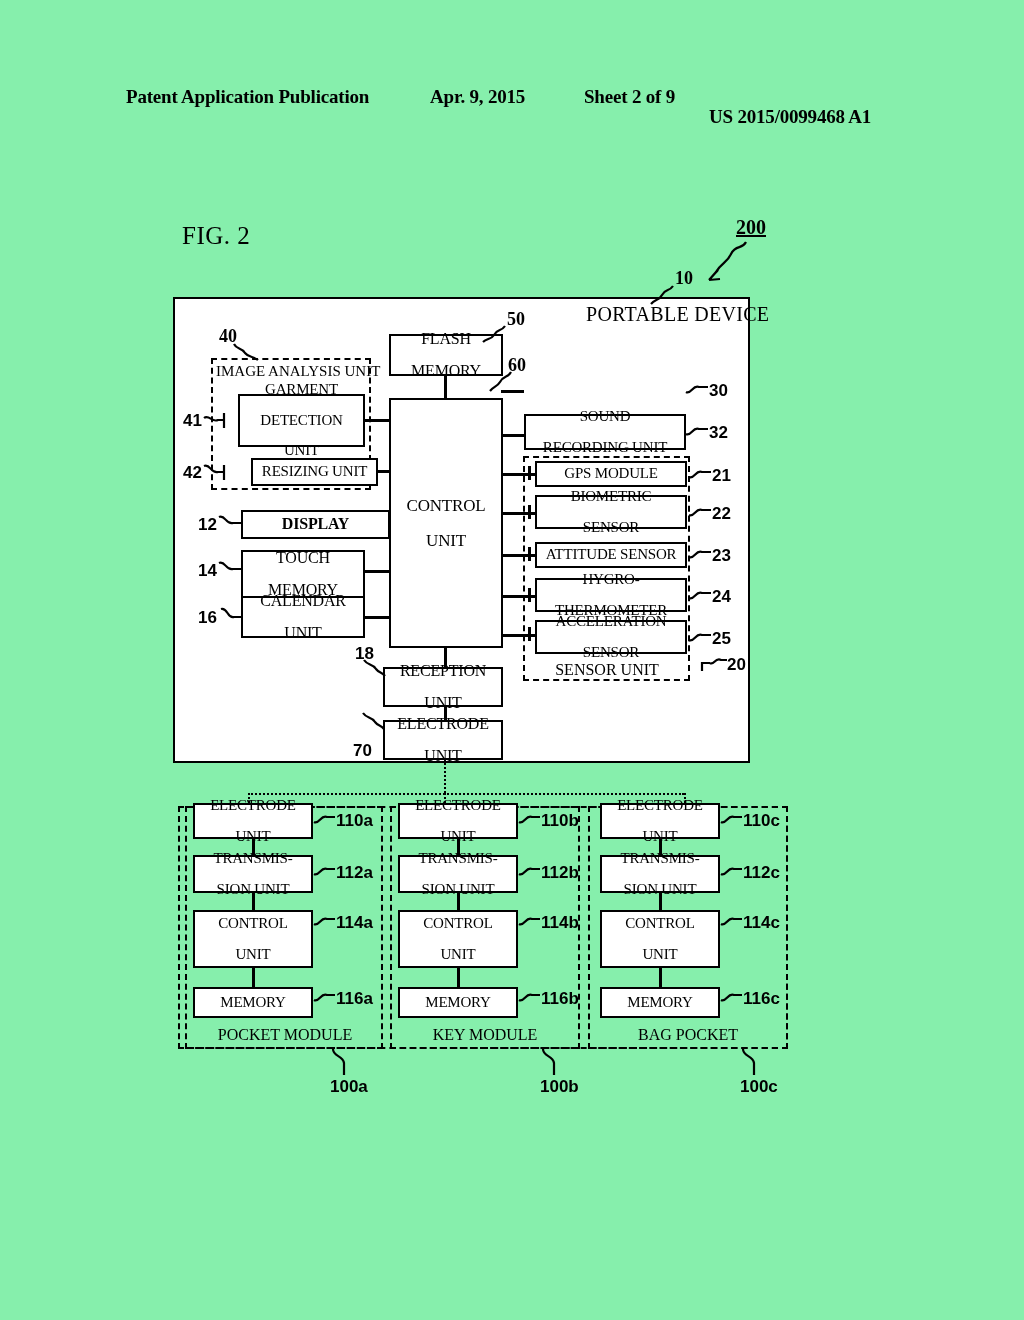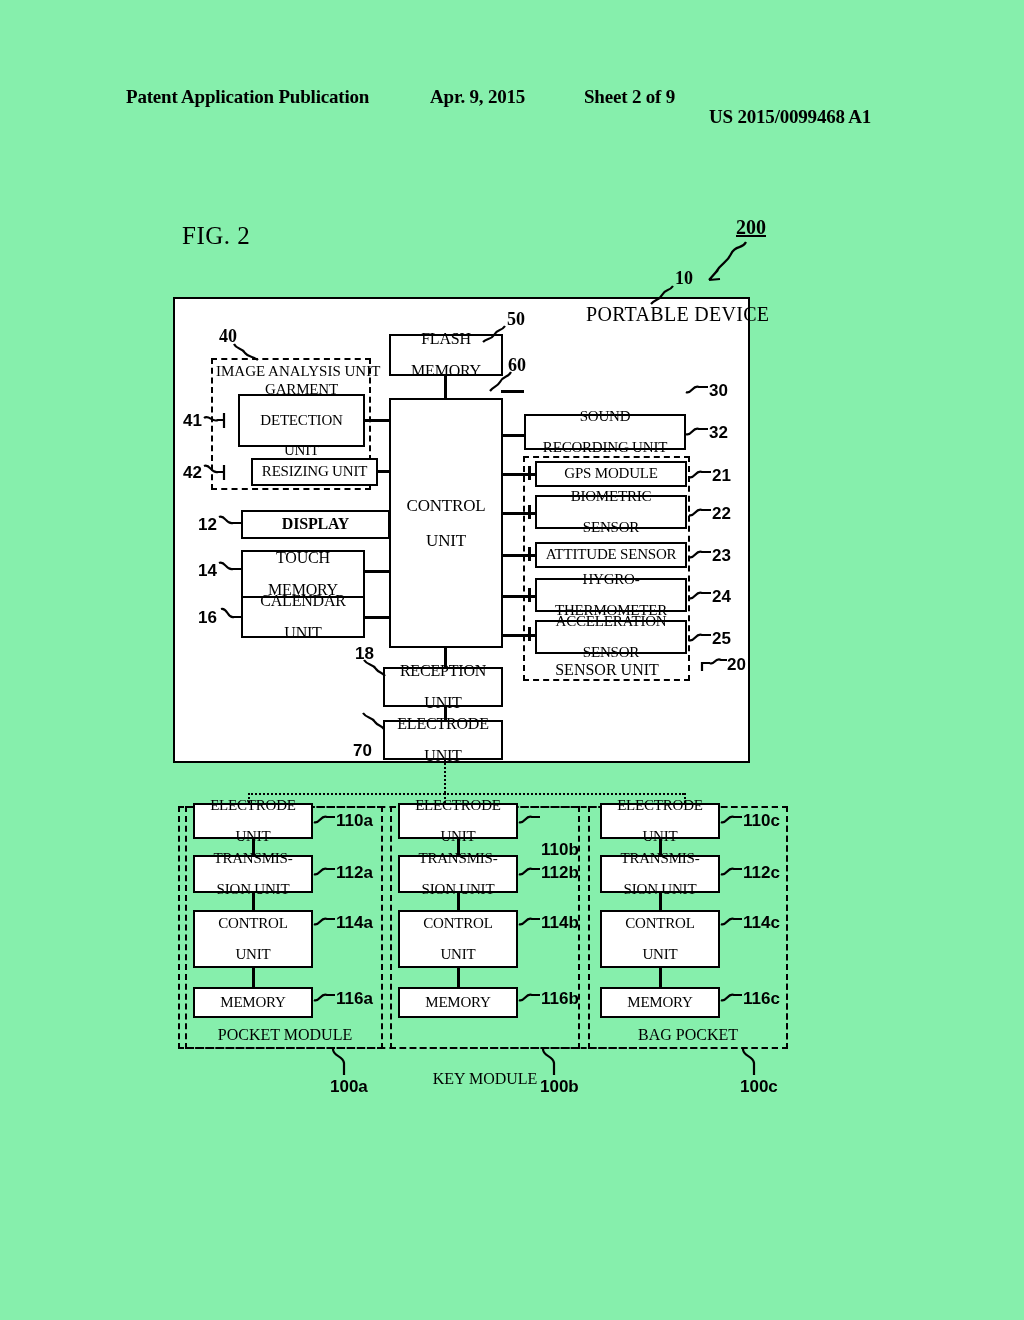--- a/index.html
+++ b/index.html
@@ -409,21 +409,21 @@
   </svg>
 
   <div class="dbox" style="left:390px; top:806px; width:190px; height:243px;"></div>
 
   <div class="box" style="left:398px; top:803px; width:120px; height:36px; font-size:15px;">
     <span>
       <span>ELECTRODE</span><br>
       <span>UNIT</span>
     </span>
   </div>
-  <div class="ref" style="left:541px; top:840px;">110b</div>
+  <div class="ref" style="left:541px; top:811px;">110b</div>
   <svg class="lead" style="left:519px; top:811px; width:24px; height:18px">
     <path d="M0,11 C5,14 7,3 13,6 L21,6"></path>
   </svg>
 
   <div class="vline" style="left:457px; top:839px; height:17px;"></div>
 
   <div class="box" style="left:398px; top:855px; width:120px; height:38px; font-size:15px;">
     <span>
       <span>TRANSMIS-</span><br>
       <span>SION UNIT</span>
@@ -450,21 +450,21 @@
   <div class="vline" style="left:457px; top:968px; height:20px;"></div>
 
   <div class="box" style="left:398px; top:987px; width:120px; height:31px; font-size:15px;">
     <span>MEMORY</span>
   </div>
   <div class="ref" style="left:541px; top:989px;">116b</div>
   <svg class="lead" style="left:519px; top:989px; width:24px; height:18px">
     <path d="M0,11 C5,14 7,3 13,6 L21,6"></path>
   </svg>
 
-  <div class="lbl" style="left:392px; top:1026px; width:186px; text-align:center; font-size:16px;margin-top:44px;">KEY MODULE</div>
+  <div class="lbl" style="left:392px; top:1026px; width:186px; text-align:center; font-size:16px;">KEY MODULE</div>
 
   <div class="ref" style="left:540px; top:1077px;">100b</div>
   <svg class="lead" style="left:543px; top:1049px; width:30px; height:30px">
     <path d="M0,0 C0,8 10,6 11,14 L11,26"></path>
   </svg>
 
   <div class="dbox" style="left:588px; top:806px; width:200px; height:243px;"></div>
 
   <div class="box" style="left:600px; top:803px; width:120px; height:36px; font-size:15px;">
     <span>

